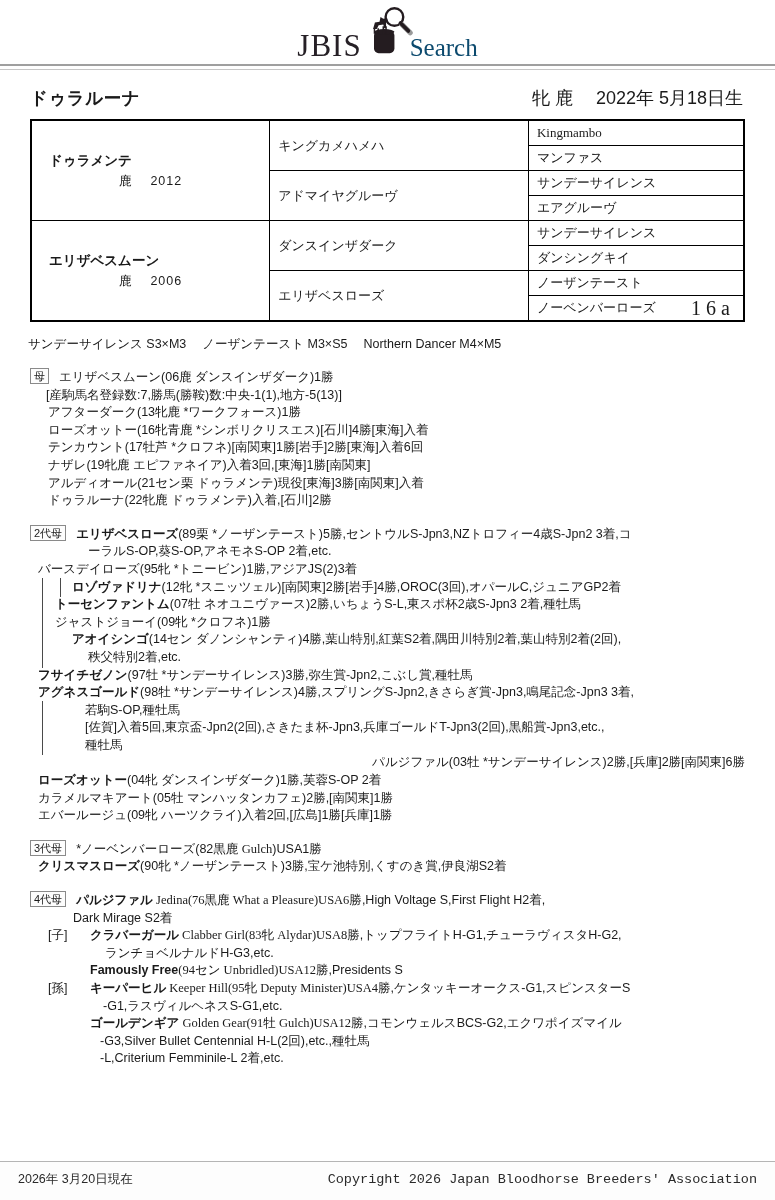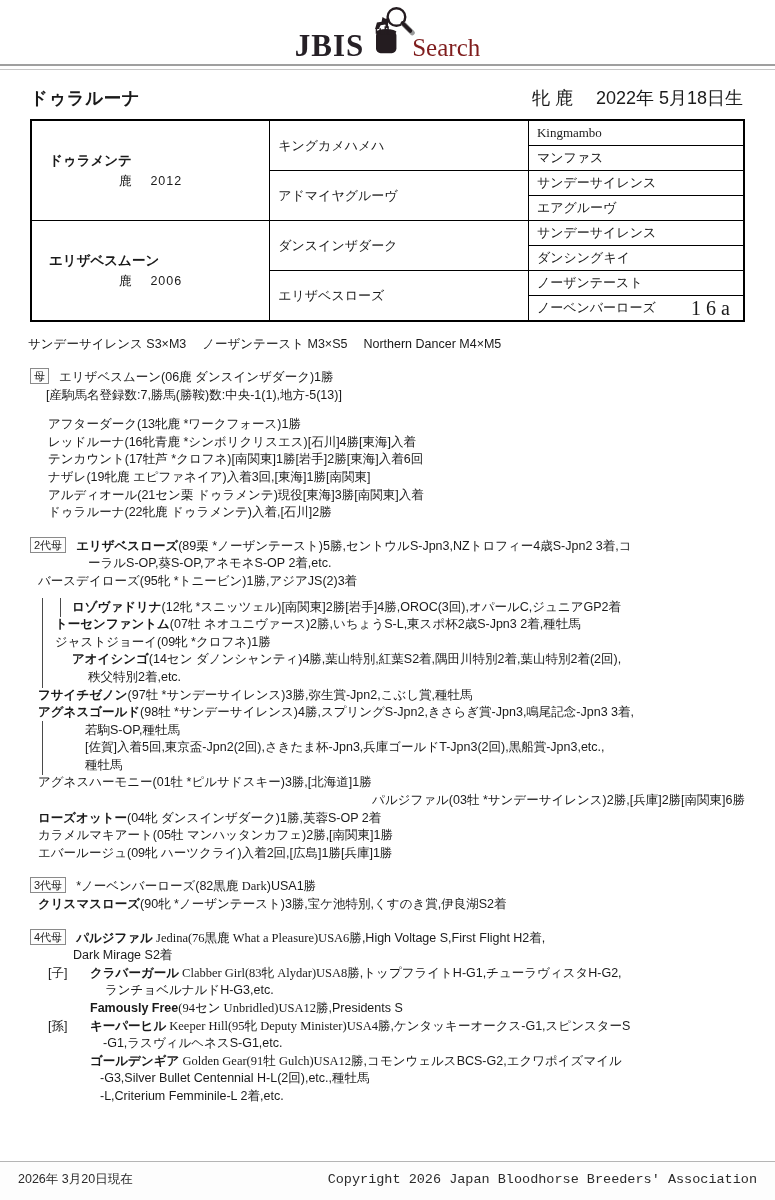--- a/index.html
+++ b/index.html
@@ -5,22 +5,22 @@
   html,body{margin:0;padding:0;}
   body{
     width:775px;height:1200px;position:relative;background:#ffffff;
     font-family:"Liberation Sans",sans-serif;color:#1a1a1a;overflow:hidden;
   }
   .f{font-family:"Liberation Serif",serif;}
   .b{font-weight:bold;}
 
   
   .logo-row{display:flex;justify-content:center;align-items:flex-end;padding-top:8px;height:52px;}
-  .logo-jbis{font-family:"Liberation Serif",serif;font-size:31px;line-height:0.9;color:#262026;letter-spacing:1px;font-weight:bold;}
-  .logo-search{font-family:"Liberation Serif",serif;font-size:25px;line-height:0.95;color:#7f1d1d;}
+  .logo-jbis{font-family:"Liberation Serif",serif;font-size:31px;line-height:0.9;color:#262026;letter-spacing:1px;}
+  .logo-search{font-family:"Liberation Serif",serif;font-size:25px;line-height:0.95;color:#0c4a6e;}
   .logo-icon{margin:0 -3px -1px -1px;}
 
   .double-rule{margin-top:4px;height:3px;border-top:2px solid #9f9f9f;border-bottom:1px solid #c6c6c6;}
 
   
   .title-row{margin:16px 32px 9px 30px;display:flex;justify-content:space-between;align-items:baseline;}
   .horse-name{font-size:17.5px;font-weight:bold;letter-spacing:0.5px;}
   .horse-info{font-size:18px;font-weight:normal;}
 
   
@@ -129,49 +129,48 @@
   </tr>
 </tbody>
   </table>
 
 <div class="inbreeding">サンデーサイレンス S3×M3　 ノーザンテースト M3×S5　 Northern Dancer M4×M5</div>
 
 <div id="report">
     <div class="section">
       <div class="line" style="padding-left: 0px;"><span class="box-label">母</span><span class="">エリザベスムーン(06鹿 ダンスインザダーク)1勝</span></div>
       <div class="line" style="padding-left: 16px;"><span class="">[産駒馬名登録数:7,勝馬(勝鞍)数:中央-1(1),地方-5(13)]</span></div>
-      <div class="line" style="padding-left: 18px; margin-top: 12px;"><span class="">アフターダーク(13牝鹿 *ワークフォース)1勝</span></div>
-      <div class="line" style="padding-left: 18px;"><span class="">レッドルーナ(16牝青鹿 *シンボリクリスエス)[石川]4勝[東海]入着</span></div>
+      <div class="line" style="padding-left: 18px;"><span class="">アフターダーク(13牝鹿 *ワークフォース)1勝</span></div>
+      <div class="line" style="padding-left: 18px;"><span class="">ローズオットー(16牝青鹿 *シンボリクリスエス)[石川]4勝[東海]入着</span></div>
       <div class="line" style="padding-left: 18px;"><span class="">テンカウント(17牡芦 *クロフネ)[南関東]1勝[岩手]2勝[東海]入着6回</span></div>
       <div class="line" style="padding-left: 18px;"><span class="">ナザレ(19牝鹿 エピファネイア)入着3回,[東海]1勝[南関東]</span></div>
       <div class="line" style="padding-left: 18px;"><span class="">アルディオール(21セン栗 ドゥラメンテ)現役[東海]3勝[南関東]入着</span></div>
       <div class="line" style="padding-left: 18px;"><span class="">ドゥラルーナ(22牝鹿 ドゥラメンテ)入着,[石川]2勝</span></div>
     </div>
     <div class="section">
       <div class="line" style="padding-left: 0px;"><span class="box-label">2代母</span><span class="b ">エリザベスローズ</span><span class="">(89栗 *ノーザンテースト)5勝,セントウルS-Jpn3,NZトロフィー4歳S-Jpn2 3着,コ</span></div>
       <div class="line" style="padding-left: 58px;"><span class="">ーラルS-OP,葵S-OP,アネモネS-OP 2着,etc.</span></div>
       <div class="line" style="padding-left: 8px;"><span class="">バースデイローズ(95牝 *トニービン)1勝,アジアJS(2)3着</span></div>
-      <div class="line" style="padding-left: 42px; margin-top: 8px;"><span class="vbar" style="left: 12px;"></span><span class="vbar" style="left: 30px;"></span><span class="b ">ロゾヴァドリナ</span><span class="">(12牝 *スニッツェル)[南関東]2勝[岩手]4勝,OROC(3回),オパールC,ジュニアGP2着</span></div>
+      <div class="line" style="padding-left: 42px;"><span class="vbar" style="left: 12px;"></span><span class="vbar" style="left: 30px;"></span><span class="b ">ロゾヴァドリナ</span><span class="">(12牝 *スニッツェル)[南関東]2勝[岩手]4勝,OROC(3回),オパールC,ジュニアGP2着</span></div>
       <div class="line" style="padding-left: 25px;"><span class="vbar" style="left: 12px;"></span><span class="b ">トーセンファントム</span><span class="">(07牡 ネオユニヴァース)2勝,いちょうS-L,東スポ杯2歳S-Jpn3 2着,種牡馬</span></div>
       <div class="line" style="padding-left: 25px;"><span class="vbar" style="left: 12px;"></span><span class="">ジャストジョーイ(09牝 *クロフネ)1勝</span></div>
       <div class="line" style="padding-left: 42px;"><span class="vbar" style="left: 12px;"></span><span class="b ">アオイシンゴ</span><span class="">(14セン ダノンシャンティ)4勝,葉山特別,紅葉S2着,隅田川特別2着,葉山特別2着(2回),</span></div>
       <div class="line" style="padding-left: 58px;"><span class="vbar" style="left: 12px;"></span><span class="">秩父特別2着,etc.</span></div>
       <div class="line" style="padding-left: 8px;"><span class="b ">フサイチゼノン</span><span class="">(97牡 *サンデーサイレンス)3勝,弥生賞-Jpn2,こぶし賞,種牡馬</span></div>
       <div class="line" style="padding-left: 8px;"><span class="b ">アグネスゴールド</span><span class="">(98牡 *サンデーサイレンス)4勝,スプリングS-Jpn2,きさらぎ賞-Jpn3,鳴尾記念-Jpn3 3着,</span></div>
       <div class="line" style="padding-left: 55px;"><span class="vbar" style="left: 12px;"></span><span class="">若駒S-OP,種牡馬</span></div>
       <div class="line" style="padding-left: 55px;"><span class="vbar" style="left: 12px;"></span><span class="">[佐賀]入着5回,東京盃-Jpn2(2回),さきたま杯-Jpn3,兵庫ゴールドT-Jpn3(2回),黒船賞-Jpn3,etc.,</span></div>
       <div class="line" style="padding-left: 55px;"><span class="vbar" style="left: 12px;"></span><span class="">種牡馬</span></div>
-      <div class="line" style="padding-left: 8px;"><span class="">アグネスハーモニー(01牡 *ピルサドスキー)3勝,[北海道]1勝</span></div>
       <div class="line" style="padding-left: 8px; text-align: right;"><span class="">パルジファル(03牡 *サンデーサイレンス)2勝,[兵庫]2勝[南関東]6勝</span></div>
       <div class="line" style="padding-left: 8px;"><span class="b ">ローズオットー</span><span class="">(04牝 ダンスインザダーク)1勝,芙蓉S-OP 2着</span></div>
       <div class="line" style="padding-left: 8px;"><span class="">カラメルマキアート(05牡 マンハッタンカフェ)2勝,[南関東]1勝</span></div>
       <div class="line" style="padding-left: 8px;"><span class="">エバールージュ(09牝 ハーツクライ)入着2回,[広島]1勝[兵庫]1勝</span></div>
     </div>
     <div class="section">
-      <div class="line" style="padding-left: 0px;"><span class="box-label">3代母</span><span class="">*ノーベンバーローズ(82黒鹿 </span><span class="f">Dark</span><span class="">)USA1勝</span></div>
+      <div class="line" style="padding-left: 0px;"><span class="box-label">3代母</span><span class="">*ノーベンバーローズ(82黒鹿 </span><span class="f">Gulch</span><span class="">)USA1勝</span></div>
       <div class="line" style="padding-left: 8px;"><span class="b ">クリスマスローズ</span><span class="">(90牝 *ノーザンテースト)3勝,宝ケ池特別,くすのき賞,伊良湖S2着</span></div>
     </div>
     <div class="section">
       <div class="line" style="padding-left: 0px;"><span class="box-label">4代母</span><span class="b ">パルジファル</span><span class="f"> Jedina(76黒鹿 What a Pleasure)USA6勝</span><span class="">,High Voltage S,First Flight H2着,</span></div>
       <div class="line" style="padding-left: 43px;"><span class="">Dark Mirage S2着</span></div>
       <div class="line" style="padding-left: 18px;"><span class="bracket-label">[子]</span><span class="b ">クラバーガール</span><span class="f"> Clabber Girl(83牝 Alydar)USA8勝</span><span class="">,トップフライトH-G1,チューラヴィスタH-G2,</span></div>
       <div class="line" style="padding-left: 75px;"><span class="">ランチョベルナルドH-G3,etc.</span></div>
       <div class="line" style="padding-left: 60px;"><span class="b ">Famously Free</span><span class="f">(94セン Unbridled)USA12勝</span><span class="">,Presidents S</span></div>
       <div class="line" style="padding-left: 18px;"><span class="bracket-label">[孫]</span><span class="b ">キーパーヒル</span><span class="f"> Keeper Hill(95牝 Deputy Minister)USA4勝</span><span class="">,ケンタッキーオークス-G1,スピンスターS</span></div>
       <div class="line" style="padding-left: 73px;"><span class="">-G1,ラスヴィルヘネスS-G1,etc.</span></div>

